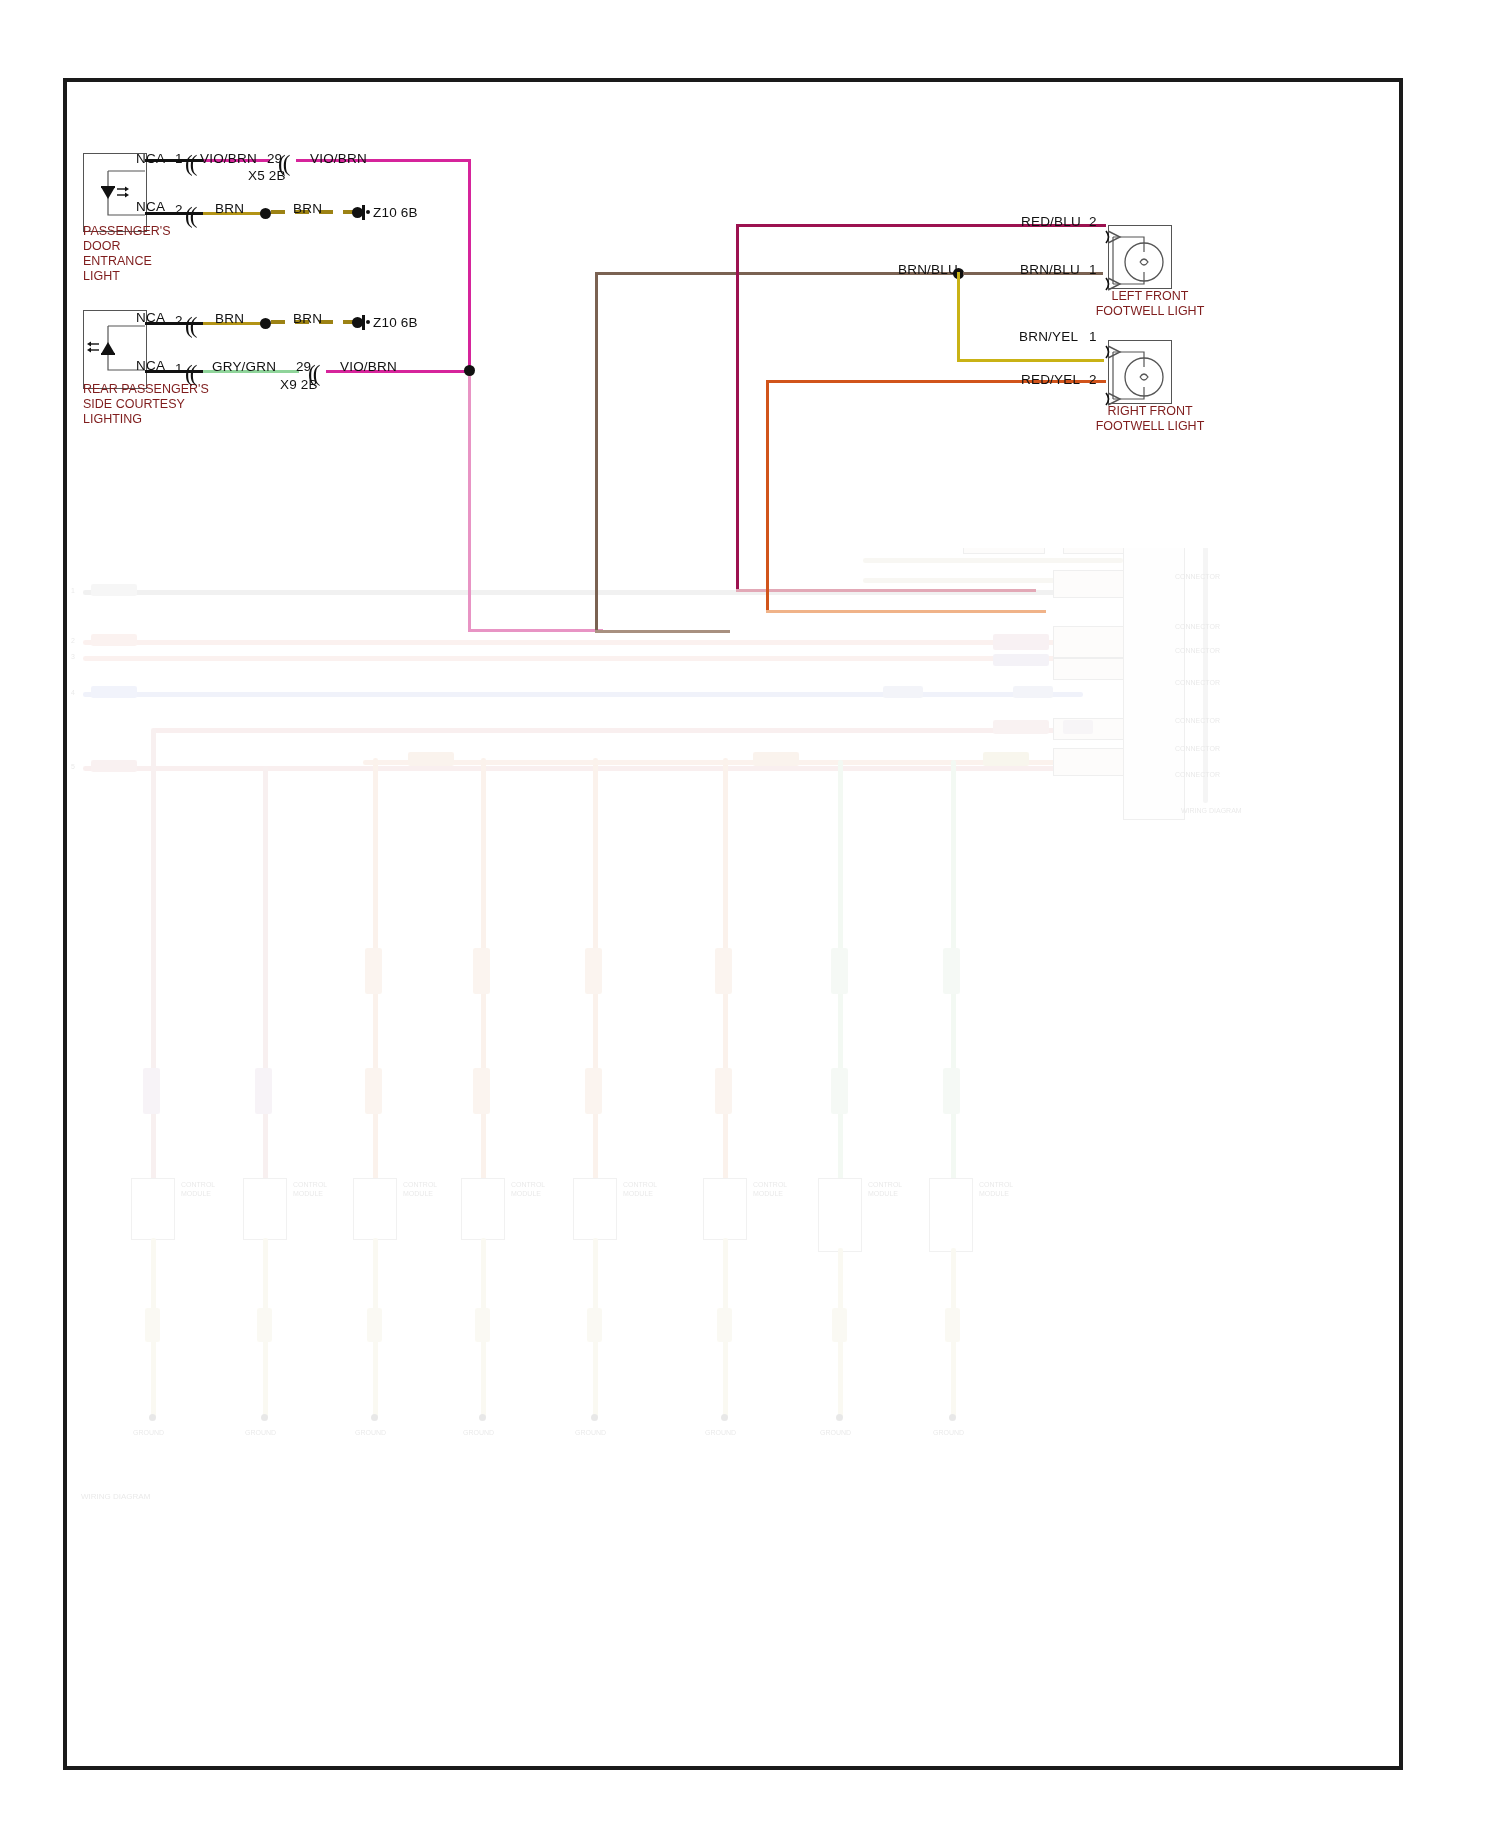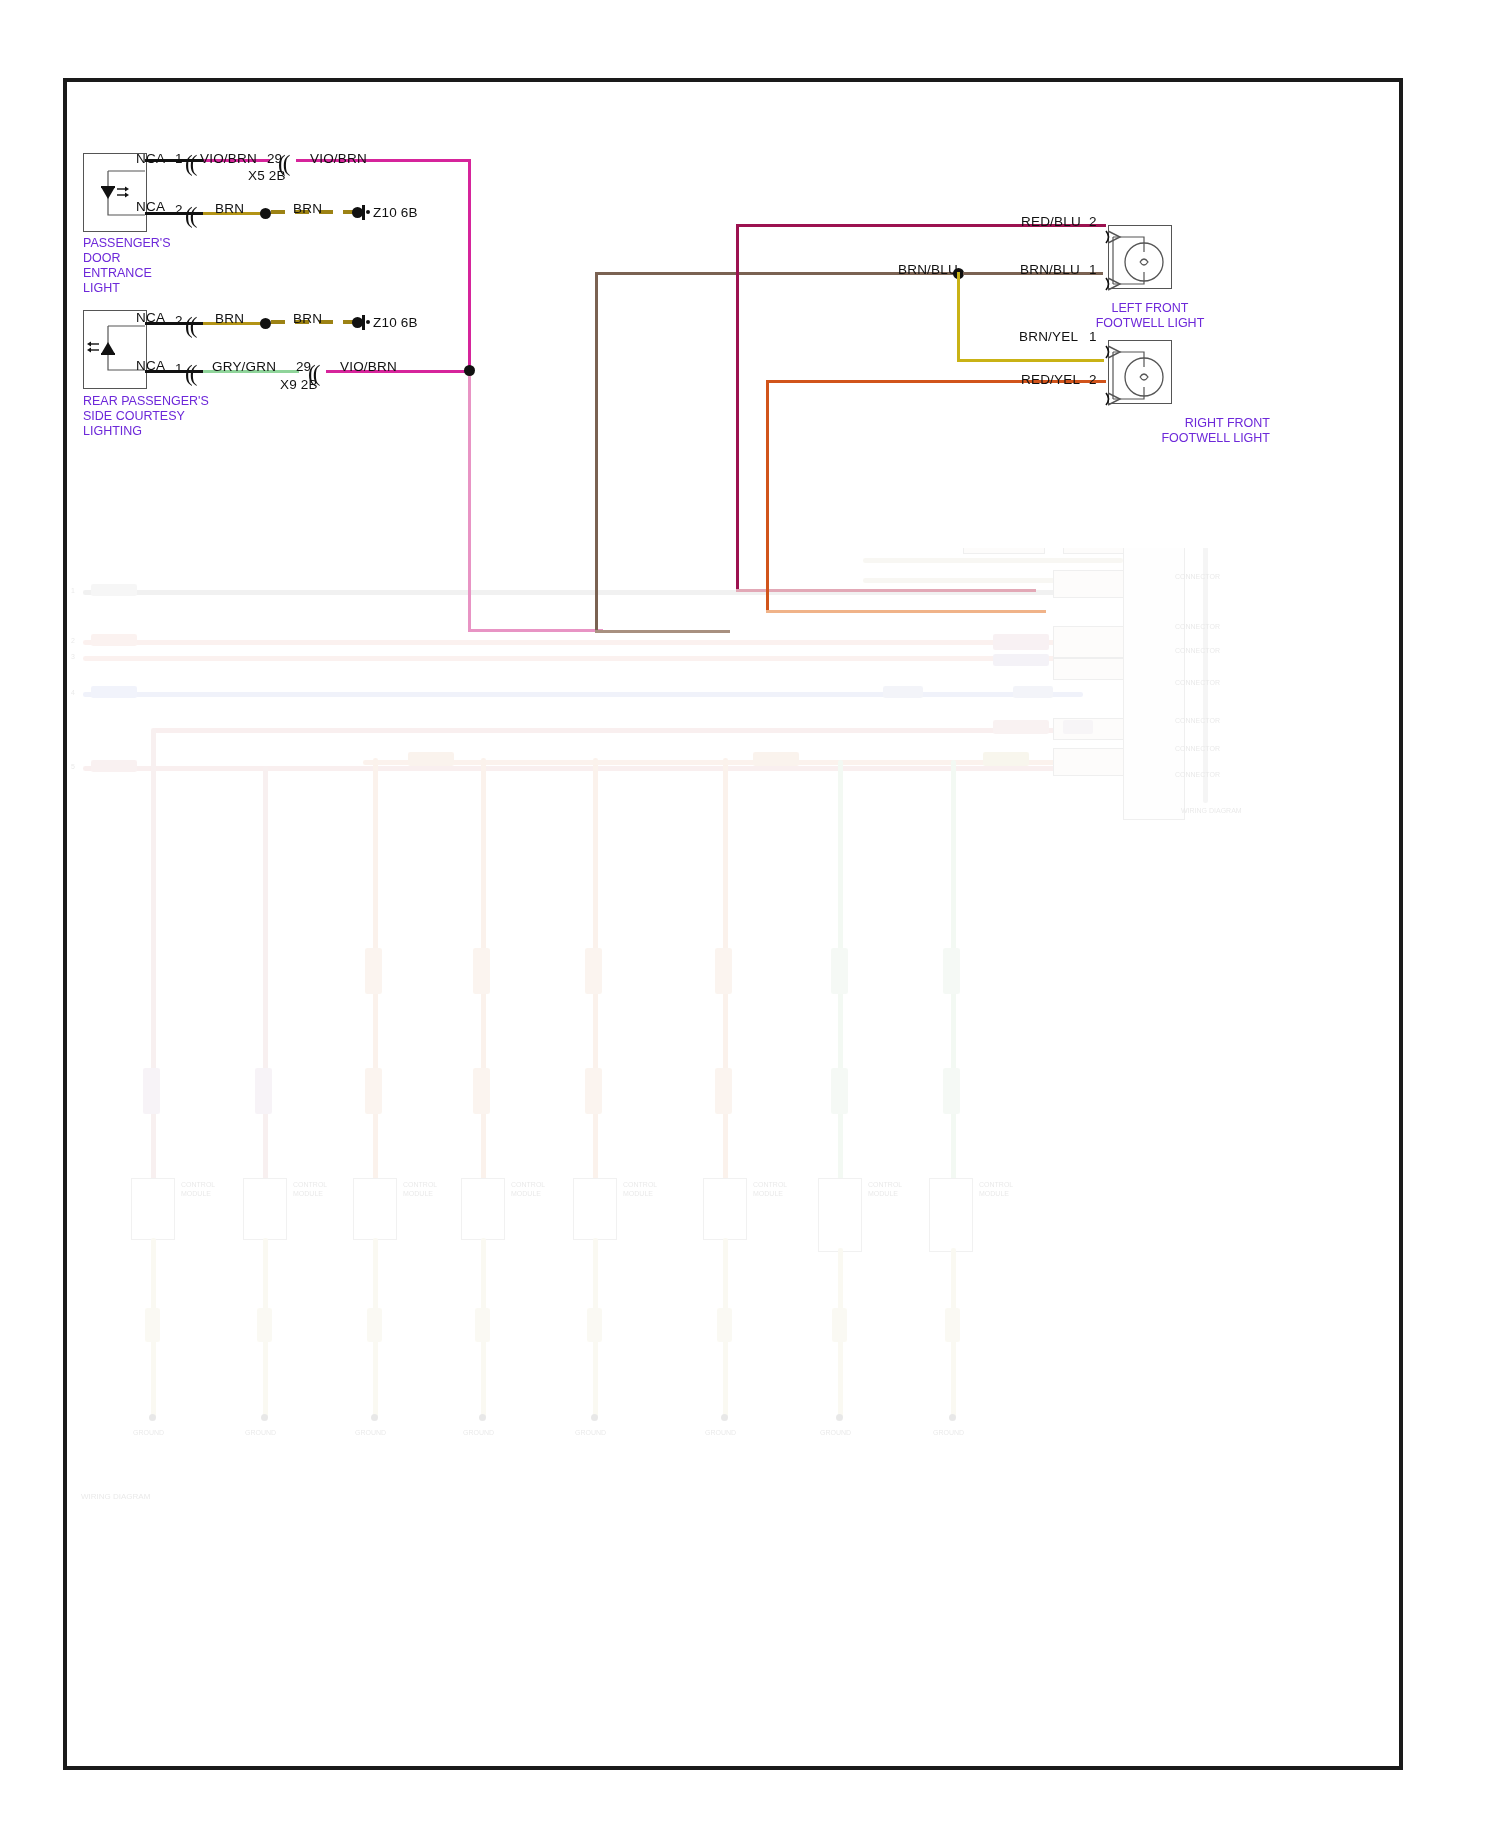--- a/index.html
+++ b/index.html
@@ -35,21 +35,21 @@
   .gline-v{position:absolute;width:5px;border-radius:2px;}
   .gblob{position:absolute;border-radius:2px;}
   .gtxt{position:absolute;font-size:7px;color:#555;white-space:nowrap;line-height:9px;}
   .gconn{position:absolute;border:1px solid #888;background:#f2efe6;}
   .gdot{position:absolute;width:7px;height:7px;border-radius:50%;background:#555;}
   .gcomp{position:absolute;border:1px solid #999;background:#fff;}
   .wh{position:absolute;height:3px;}
   .wv{position:absolute;width:3px;}
   .lbl{position:absolute;font-size:13.5px;color:#111;white-space:nowrap;letter-spacing:0.2px;}
   .pin{position:absolute;font-size:13.5px;color:#111;}
-  .cmp-label{position:absolute;font-size:12.5px;color:#6d28d9;line-height:15px;white-space:pre;margin-top:12px;}
+  .cmp-label{position:absolute;font-size:12.5px;color:#7f1d1d;line-height:15px;white-space:pre;}
   .cmp-label.ctr{text-align:center;}
   .devbox{position:absolute;border:1.6px solid #555;background:#fff;}
   .node{position:absolute;width:11px;height:11px;border-radius:50%;background:#111;}
 
   
   .conn2{position:absolute;font-size:23px;color:#111;line-height:1;letter-spacing:-3px;font-family:"Liberation Serif",serif;}
 
   
   .gndbar{position:absolute;width:2.5px;height:15px;background:#111;}
   .gnddot{position:absolute;width:4px;height:4px;border-radius:50%;background:#111;}
@@ -358,16 +358,16 @@
     <path d="M6,13 Q11,19 6,25" fill="none" stroke="#111" stroke-width="1.6"></path>
     <path d="M8,13 L20,19 L8,25" fill="none" stroke="#555" stroke-width="1.4"></path>
     <path d="M6,60 Q11,66 6,72" fill="none" stroke="#111" stroke-width="1.6"></path>
     <path d="M8,60 L20,66 L8,72" fill="none" stroke="#555" stroke-width="1.4"></path>
     <path d="M13,19 L13,66" fill="none" stroke="#555" stroke-width="1.2"></path>
     <path d="M13,19 L44,19 L44,34" fill="none" stroke="#555" stroke-width="1.2"></path>
     <path d="M13,66 L44,66 L44,54" fill="none" stroke="#555" stroke-width="1.2"></path>
     <circle cx="44" cy="44" r="19" fill="none" stroke="#555" stroke-width="1.3"></circle>
     <path d="M40,44 q4,-6 8,0 q-4,6 -8,0" fill="none" stroke="#555" stroke-width="1.3"></path>
   </svg>
-  <div class="cmp-label ctr" style="left:1030px; top:404px; width:240px;text-align:right;">RIGHT FRONT
+  <div class="cmp-label ctr" style="left:1030px; top:404px; width:240px;">RIGHT FRONT
 FOOTWELL LIGHT</div>
 
 </div>
 
 </body></html>

